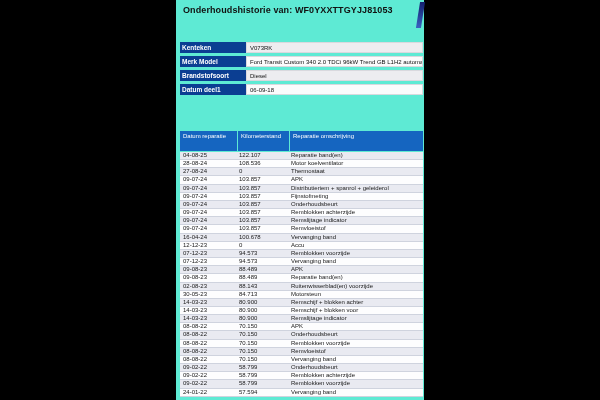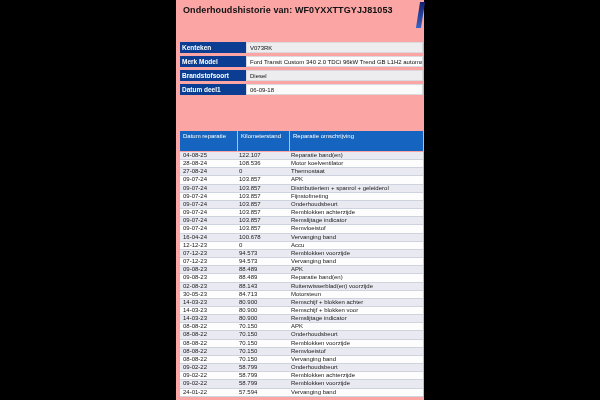--- a/index.html
+++ b/index.html
@@ -1,21 +1,21 @@
 <!DOCTYPE html>
 <html><head>
 <meta charset="utf-8">
 <style>
   * { margin:0; padding:0; box-sizing:border-box; }
   html,body { width:600px; height:400px; overflow:hidden; background:#000; }
   body { font-family:"Liberation Sans", sans-serif; position:relative; }
 
   .page {
     position:absolute; left:176px; top:0; width:248px; height:400px;
-    background:#fca5a5;
+    background:#5eead4;
   }
 
   .page-title {
     position:absolute; left:7px; top:5px;
     font-size:9px; font-weight:bold; color:#111;
     white-space:nowrap; letter-spacing:0.1px;
   }
 
   .logo-stripe {
     position:absolute; right:1px; top:2px;

